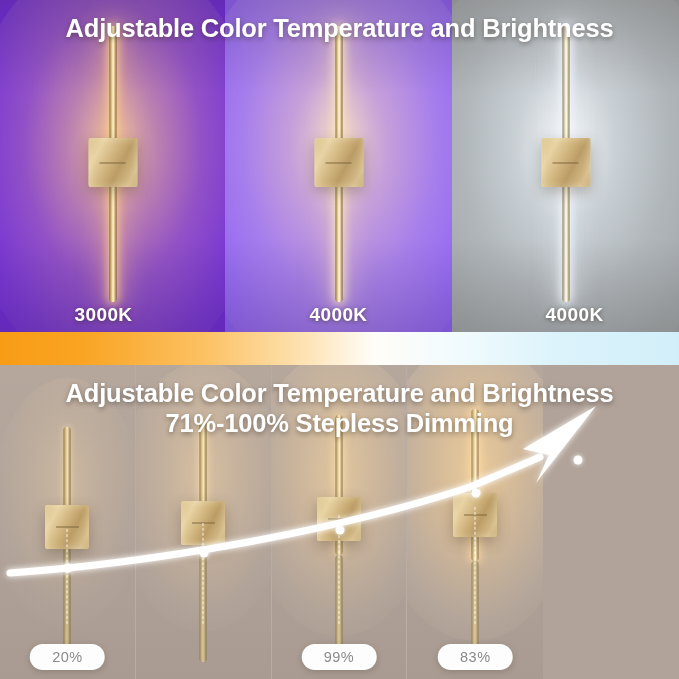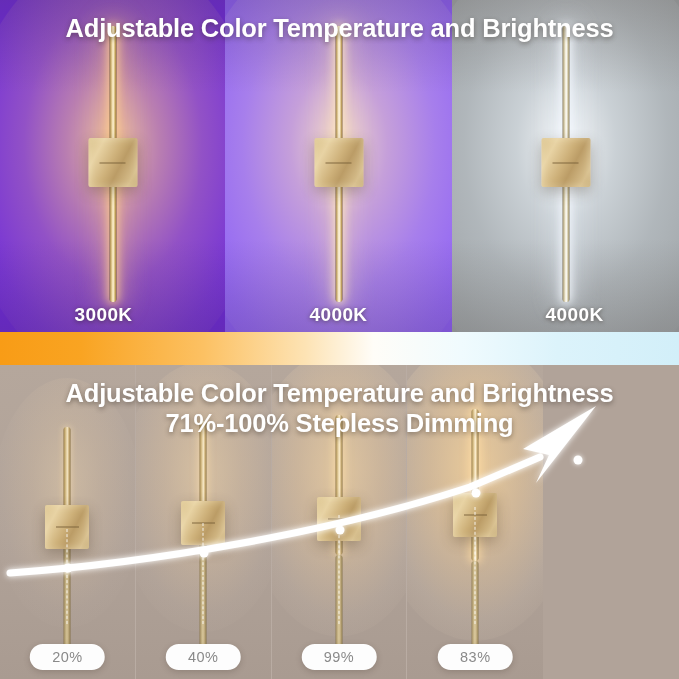--- a/index.html
+++ b/index.html
@@ -217,21 +217,20 @@
              background:radial-gradient(ellipse at 50% 42%, rgba(255,223,170,0.48) 0%, rgba(255,219,168,0.24) 32%, rgba(235,218,200,0.06) 62%, rgba(200,190,180,0) 80%);"></div>
         <div class="fixture" style="top:56px;height:241px;width:60px;">
           <div class="bar" style="top:0;height:128px;
                background:linear-gradient(to right,#957c4c 0%,#c8ad72 20%,#ecd9af 45%,#f8ebca 54%,#dac18f 72%,#ac915b 90%,#8d7648 100%);
                box-shadow:0 0 7px 1.5px rgba(255,226,176,0.55);"></div>
           <div class="bar" style="top:128px;height:113px;
                background:linear-gradient(to right,#8f7c54 0%,#bca87a 22%,#d7c69a 48%,#c9b487 66%,#a08d60 88%,#87744d 100%);"></div>
           <div class="plate" style="top:80px;width:44px;height:44px;"></div>
         </div>
         <div class="drop-line" style="top:158px;height:101px;"></div>
-        <div class="pct-badge">40%</div>
       </div>
 
       <div class="dim-panel">
         <div class="bg"></div>
         <div class="dim-halo" style="width:185px;height:285px;top:41%;
              background:radial-gradient(ellipse at 50% 42%, rgba(255,220,163,0.60) 0%, rgba(255,216,160,0.32) 32%, rgba(238,220,198,0.09) 62%, rgba(200,190,180,0) 80%);"></div>
         <div class="fixture" style="top:50px;height:247px;width:60px;">
           <div class="bar" style="top:0;height:140px;
                background:linear-gradient(to right,#977e4e 0%,#cbb075 20%,#efdcb3 45%,#fbefcf 54%,#ddc493 72%,#af945e 90%,#8f784a 100%);
                box-shadow:0 0 8px 2px rgba(255,224,170,0.65);"></div>

